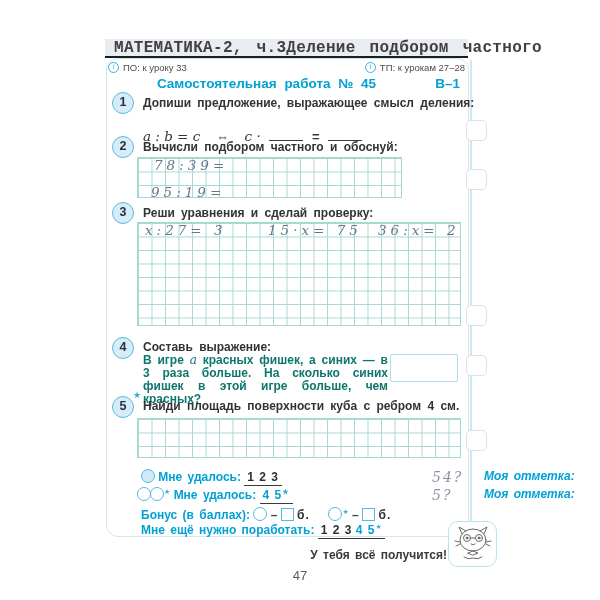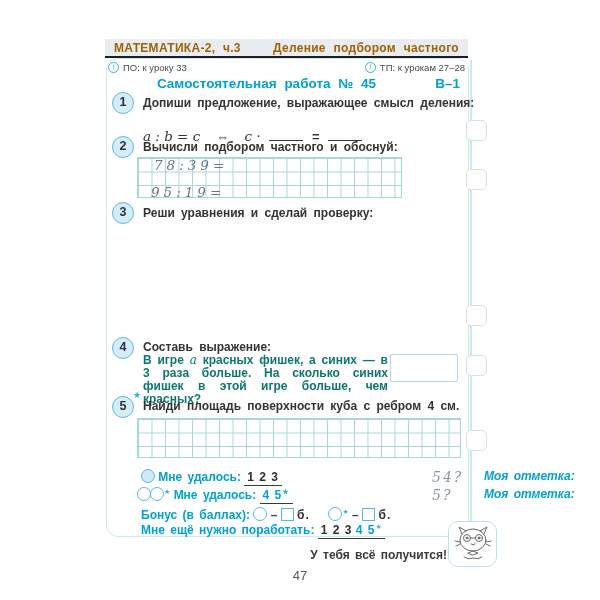--- a/index.html
+++ b/index.html
@@ -3,22 +3,22 @@
 <meta charset="utf-8">
 <style>
   html,body{margin:0;padding:0;}
   body{width:600px;height:600px;background:#ffffff;font-family:"Liberation Sans",sans-serif;}
   .sheet{position:relative;width:600px;height:600px;overflow:hidden;}
 
   
   .header-band{position:absolute;left:105px;top:39px;width:363px;height:19px;
     background:#e9edf1;border-bottom:2.5px solid #1d1d1d;display:flex;
     justify-content:space-between;align-items:center;padding:0 9px;box-sizing:border-box;}
-  .header-band .h-left,.header-band .h-right{font-size:12px;font-weight:bold;color:#a16207;
-    letter-spacing:.3px;word-spacing:4px;white-space:nowrap;}
+  .header-band .h-left,.header-band .h-right{font-size:16px;font-weight:bold;color:#404040;
+    letter-spacing:.3px;word-spacing:4px;white-space:nowrap;font-family:Liberation Mono, monospace;}
 
   
   .info-row{position:absolute;left:108px;top:62px;width:357px;display:flex;
     justify-content:space-between;font-size:9.5px;color:#4c4c4c;}
   .info-side{display:flex;align-items:center;gap:4px;white-space:nowrap;}
   .i-icon{display:inline-block;width:9px;height:9px;border:1px solid #35b3de;border-radius:50%;
     color:#35b3de;font-size:7px;line-height:9px;text-align:center;
     font-family:"DejaVu Serif",serif;font-style:italic;}
 
   
@@ -135,20 +135,25 @@
 
   <div class="tnum" style="left:112px;top:136px">2</div>
   <div class="ttext" style="left:143px;top:140px">Вычисли подбором частного и обоснуй:</div>
   <div class="grid" style="left:137px;top:157px;width:265px;height:41px">
     <span class="hw" style="left:16px;top:1px">78:39=</span>
     <span class="hw" style="left:13px;top:28px">95:19=</span>
   </div>
 
   <div class="tnum" style="left:112px;top:202px">3</div>
   <div class="ttext" style="left:143px;top:206px">Реши уравнения и сделай проверку:</div>
+  <div class="grid" style="left:137px;top:222px;width:324px;height:104px">
+    <span class="hw" style="left:7px;top:1px">x:27= 3</span>
+    <span class="hw" style="left:130px;top:1px">15·x= 75</span>
+    <span class="hw" style="left:240px;top:1px">36:x= 2</span>
+  </div>
 
   <div class="tnum" style="left:112px;top:337px">4</div>
   <div class="ttext" style="left:143px;top:340px">Составь выражение:</div>
   <div class="para"><span>В игре</span> <span class="pvar">a</span> <span>красных фишек, а синих — в 3 раза больше. На сколько синих фишек в этой игре больше, чем красных?</span></div>
   <div class="ans-box"></div>
 
   <div class="tnum" style="left:112px;top:396px">5</div>
   <span class="tstar" style="left:133px;top:390px">★</span>
   <div class="ttext" style="left:143px;top:399px">Найди площадь поверхности куба с ребром 4 см.</div>
   <div class="grid" style="left:137px;top:418px;width:324px;height:40px"></div>

